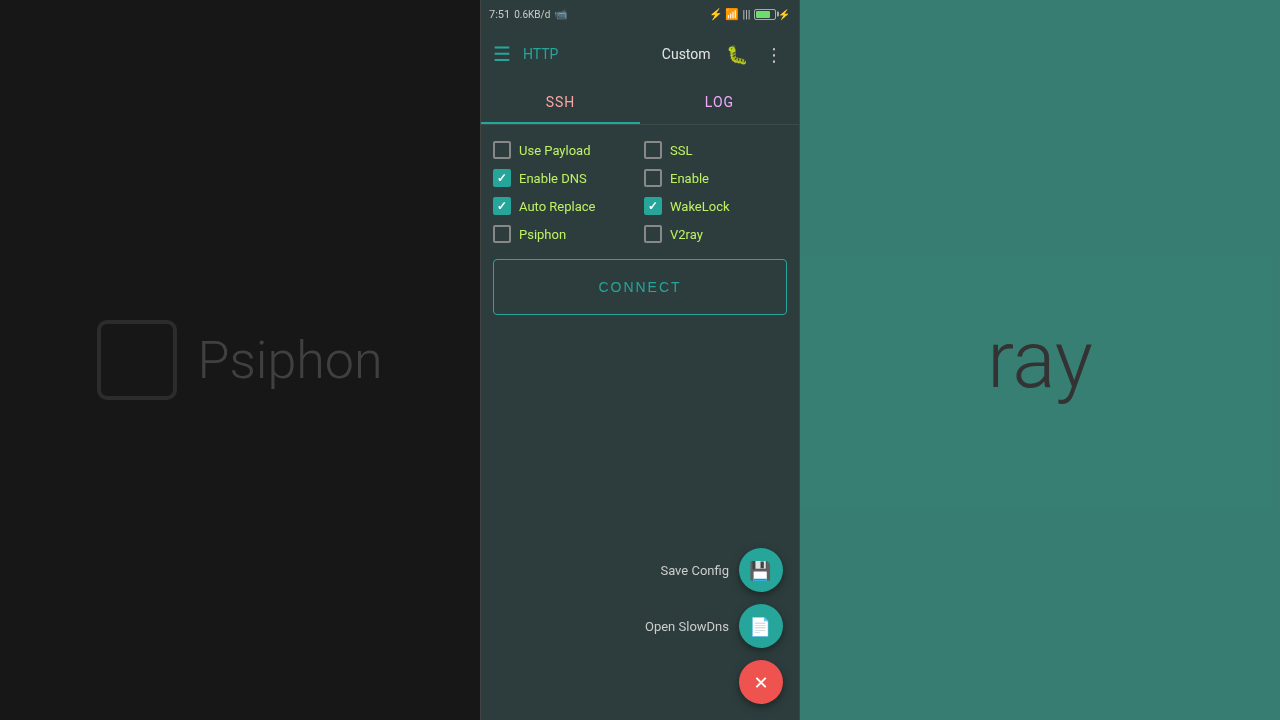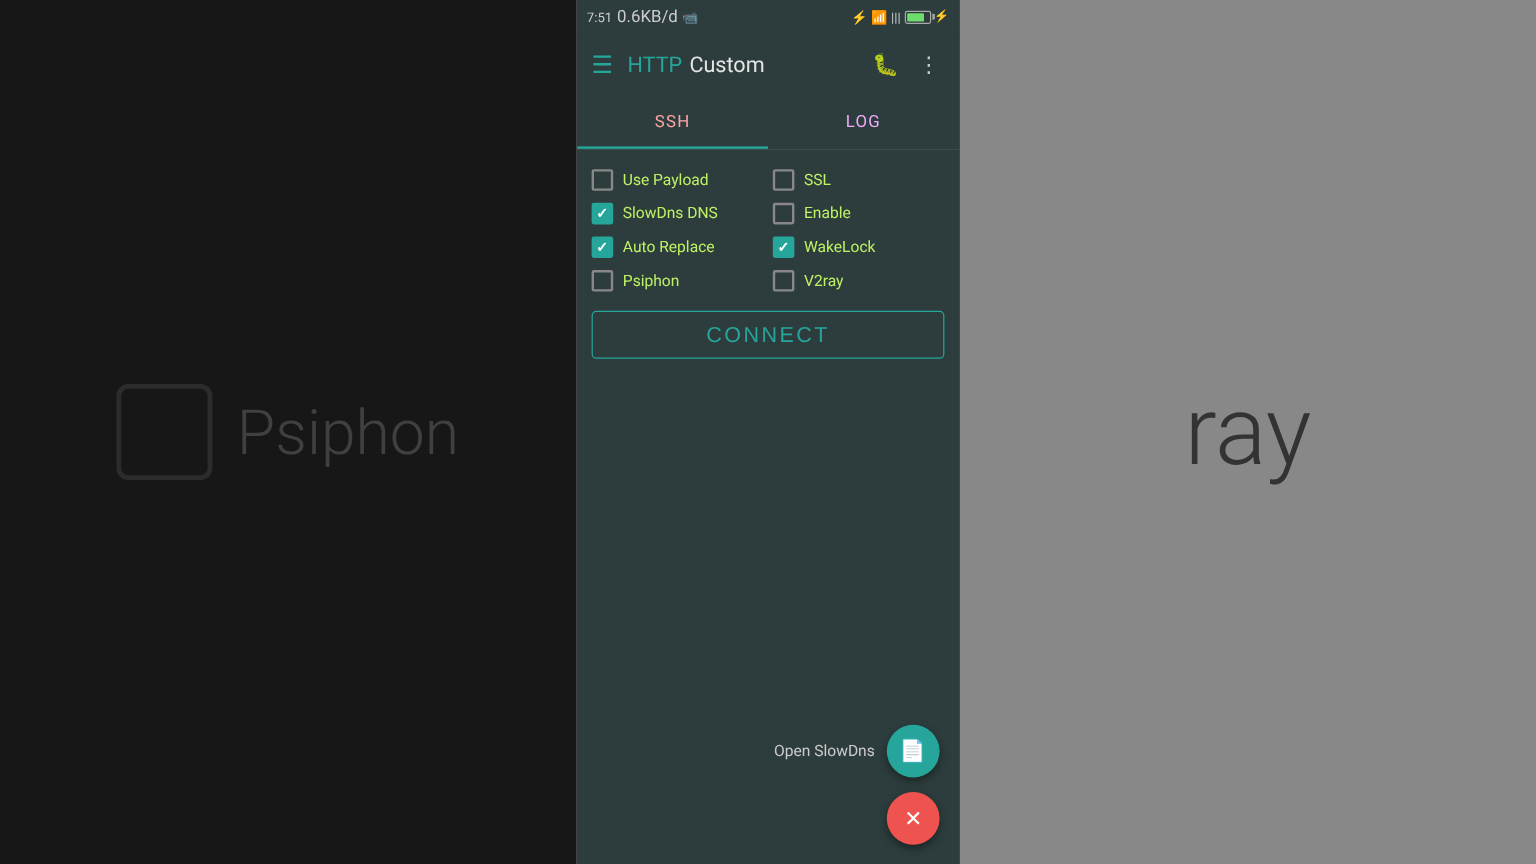--- a/index.html
+++ b/index.html
@@ -23,21 +23,21 @@
       background: #1a1a1a;
       display: flex;
       align-items: center;
       justify-content: center;
       opacity: 0.7;
     }
     .bg-right {
       position: absolute;
       right: 0; top: 0;
       width: 480px; height: 720px;
-      background: #ffffff;
+      background: #5eead4;
       display: flex;
       align-items: center;
       justify-content: center;
       opacity: 0.5;
     }
     .bg-psiphon-logo {
       display: flex;
       align-items: center;
       gap: 20px;
     }
@@ -114,24 +114,25 @@
     .app-bar {
       background: #2d3d3d;
       height: 52px;
       display: flex;
       align-items: center;
       padding: 0 12px;
       gap: 12px;
     }
     .app-title {
       flex: 1;
-      font-size: 18px;
+      font-size: 14px;
       color: #ccc;
       display: flex;
       gap: 6px;
+      justify-content: space-between;
     }
     .app-title-http {
       color: #26a69a;
       font-weight: 400;
     }
     .app-title-custom {
       color: #e5e5e5;
       font-weight: 400;
     }
     .menu-icon {
@@ -240,26 +241,26 @@
       font-weight: bold;
     }
     .checkbox-label {
       color: #bef264;
       font-size: 13px;
     }
 
     
     .connect-btn {
       width: 100%;
-      height: 40px;
+      height: 56px;
       background: transparent;
       border: 1.5px solid #26a69a;
       border-radius: 4px;
       color: #26a69a;
-      font-size: 18px;
+      font-size: 14px;
       letter-spacing: 2px;
       font-weight: 500;
       cursor: pointer;
       display: flex;
       align-items: center;
       justify-content: center;
       margin-bottom: 28px;
     }
 
     
@@ -310,21 +311,21 @@
 
 <div class="bg-right">
   <span class="bg-ray-text">ray</span>
 </div>
 
 <div class="phone">
 
   <div class="status-bar">
     <div class="status-left">
       <span>7:51</span>
-      <span style="font-size:14px;">0.6KB/d</span>
+      <span style="font-size:10px;">0.6KB/d</span>
       <span style="font-size:11px;">📹</span>
     </div>
     <div class="status-right">
       <span style="font-size:11px;">⚡</span>
       <span style="font-size:11px;">📶</span>
       <span style="font-size:11px;">|||</span>
       <div class="battery">
         <div class="battery-fill"></div>
       </div>
       <span style="font-size:10px;">⚡</span>
@@ -362,21 +363,21 @@
         <span class="checkbox-label">Use Payload</span>
       </div>
 
       <div class="checkbox-item">
         <div class="checkbox-box"></div>
         <span class="checkbox-label">SSL</span>
       </div>
 
       <div class="checkbox-item">
         <div class="checkbox-box checked"></div>
-        <span class="checkbox-label">SlowDns DNS</span>
+        <span class="checkbox-label">Enable DNS</span>
       </div>
 
       <div class="checkbox-item">
         <div class="checkbox-box"></div>
         <span class="checkbox-label">Enable</span>
       </div>
 
       <div class="checkbox-item">
         <div class="checkbox-box checked"></div>
         <span class="checkbox-label">Auto Replace</span>
@@ -394,20 +395,26 @@
 
       <div class="checkbox-item">
         <div class="checkbox-box"></div>
         <span class="checkbox-label">V2ray</span>
       </div>
     </div>
 
     <button class="connect-btn">CONNECT</button>
 
     <div class="fab-area">
+      <div class="fab-item">
+        <span class="fab-label">Save Config</span>
+        <div class="fab-btn">
+          <span>💾</span>
+        </div>
+      </div>
       <div class="fab-item">
         <span class="fab-label">Open SlowDns</span>
         <div class="fab-btn">
           <span>📄</span>
         </div>
       </div>
       <div class="fab-item">
         <div class="fab-btn fab-close">
           <span>✕</span>
         </div>

